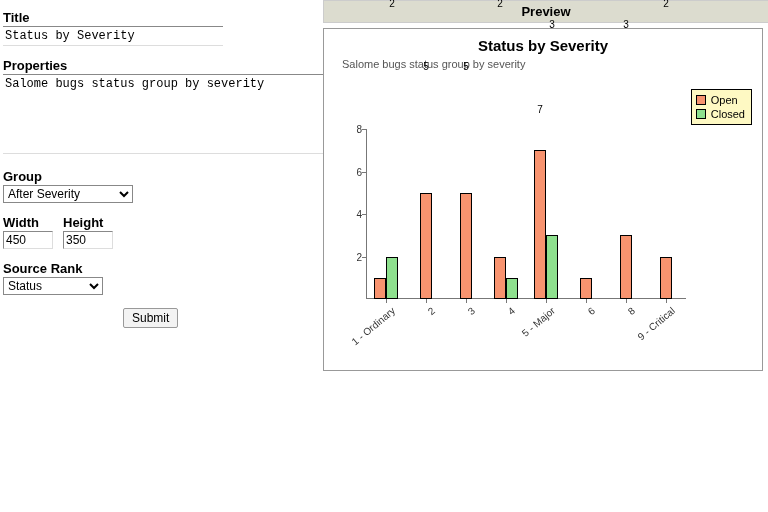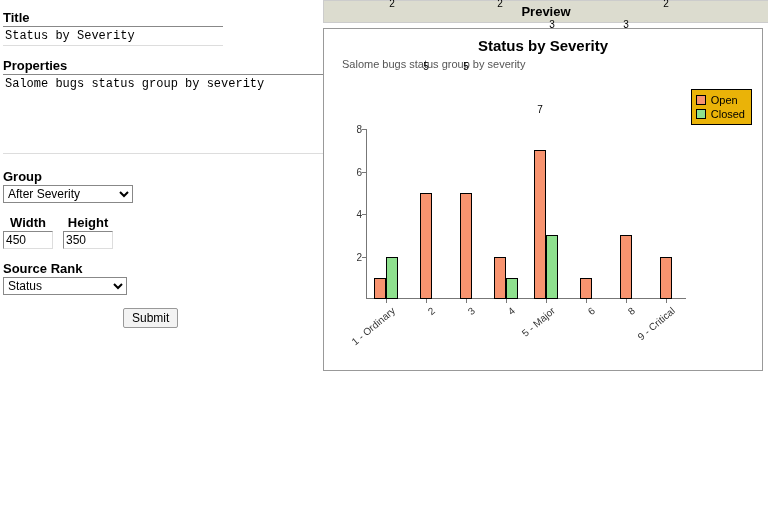--- a/index.html
+++ b/index.html
@@ -51,33 +51,33 @@
     resize: none;
     overflow: auto;
   }
   select {
     font-family: Verdana, sans-serif;
     font-size: 12px;
     background: #fff;
     border: 1px solid #888;
   }
   .select-wide { width: 130px; }
-  .select-med { width: 124px; }
+  .select-med { width: 100px; }
   .num-input {
     width: 50px;
     font-family: Verdana, sans-serif;
     font-size: 12px;
     border-top: 1px solid #888;
     border-left: 1px solid #888;
     border-right: 1px solid #ddd;
     border-bottom: 1px solid #ddd;
     padding: 1px 2px;
   }
   .dim-row { display: flex; gap: 10px; }
-  .dim-col { display: flex; flex-direction: column; align-items: center; }
+  .dim-col { display: flex; flex-direction: column; }
   .dim-col .field-label { font-size: 13px; }
   .submit-row { padding-left: 120px; margin-top: 13px; }
   .submit-btn {
     font-family: Verdana, sans-serif;
     font-size: 12px;
     padding: 2px 8px;
     background: #f3f3f3;
     border: 1px solid #999;
     border-radius: 2px;
   }
@@ -103,21 +103,21 @@
     color: #555;
     margin: 4px 0 0 18px;
   }
   .legend {
     position: absolute;
     top: 60px;
     right: 10px;
     border: 1px solid #000;
     padding: 3px 6px 3px 4px;
     font-size: 11px;
-    background: #eab308;
+    background: #fef9c3;
   }
   .legend-row { display: flex; align-items: center; gap: 5px; line-height: 14px; }
   .swatch { width: 10px; height: 10px; border: 1px solid #000; }
   .plot {
     position: absolute;
     left: 42px;
     top: 100px;
     width: 320px;
     height: 170px;
   }

